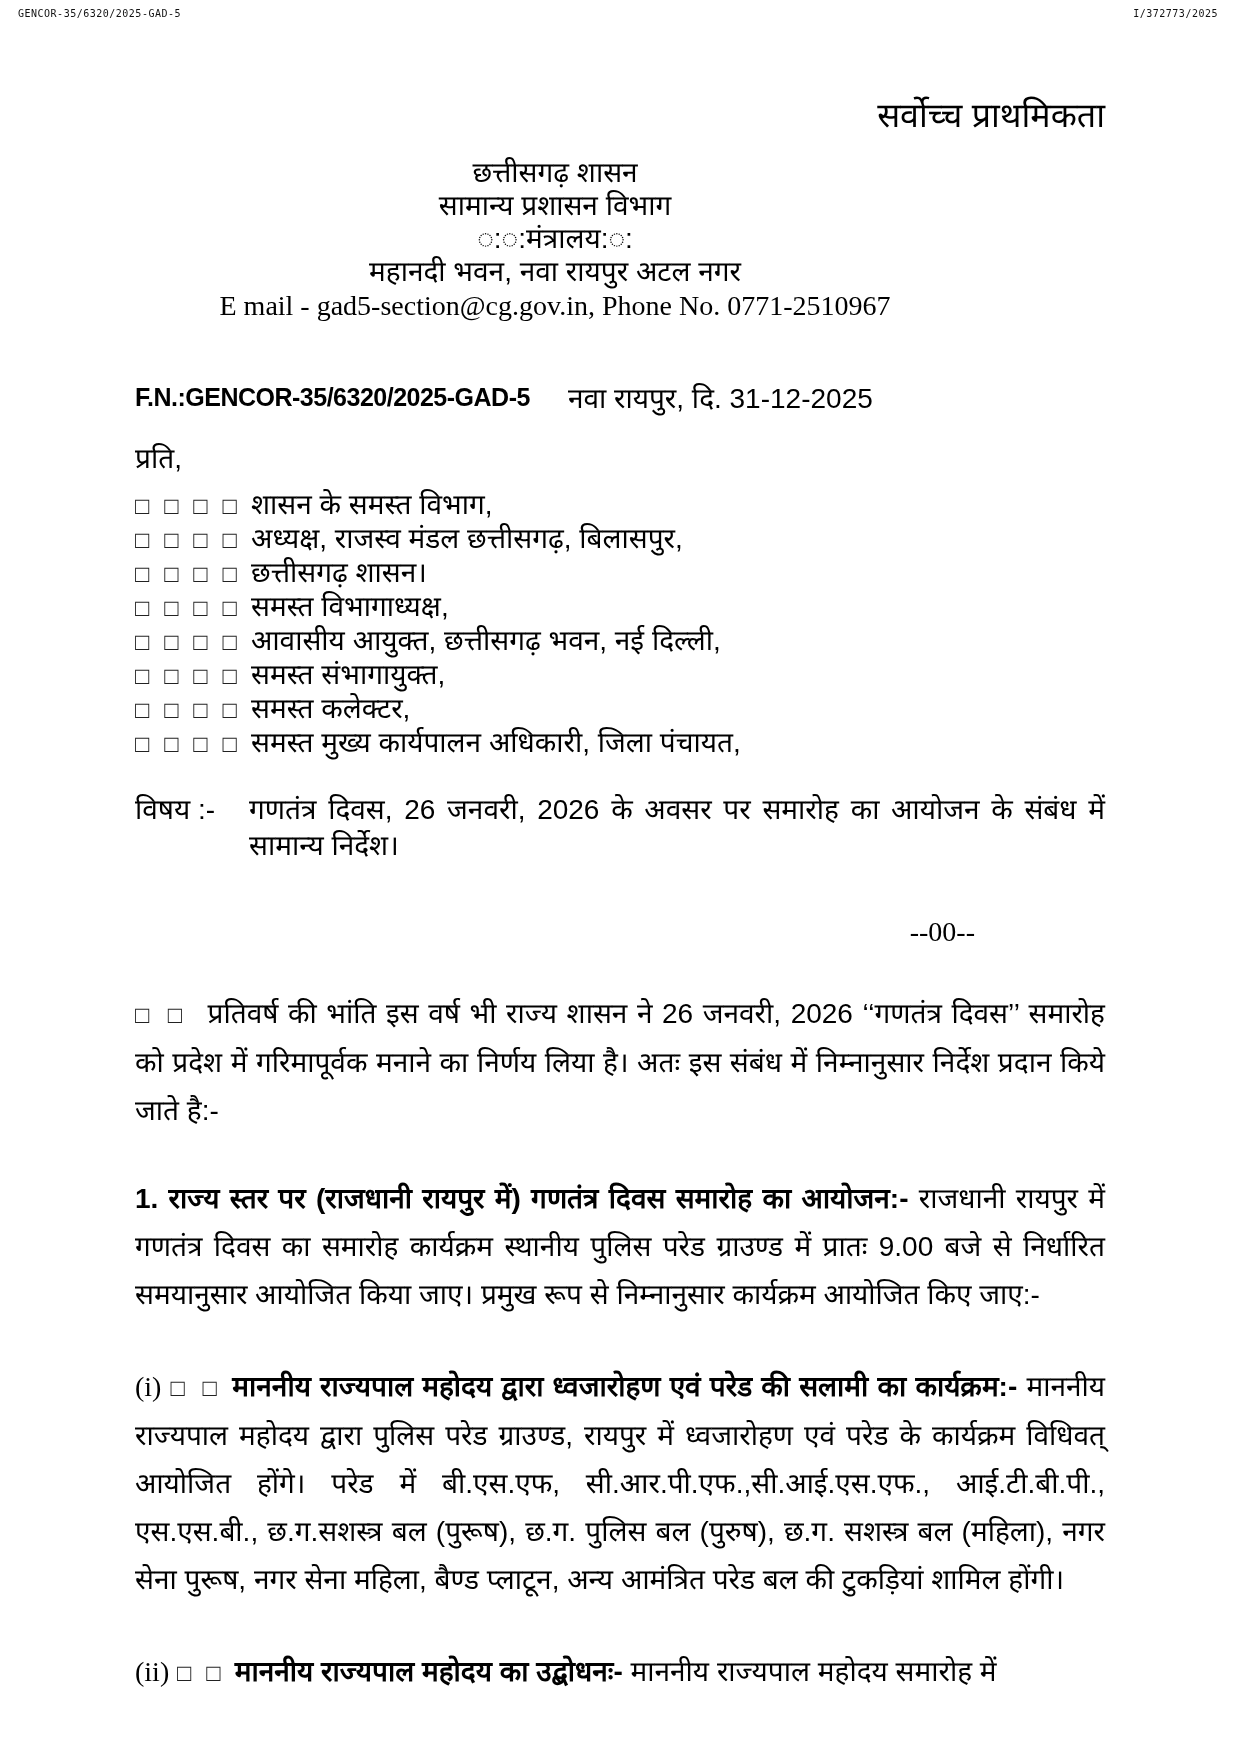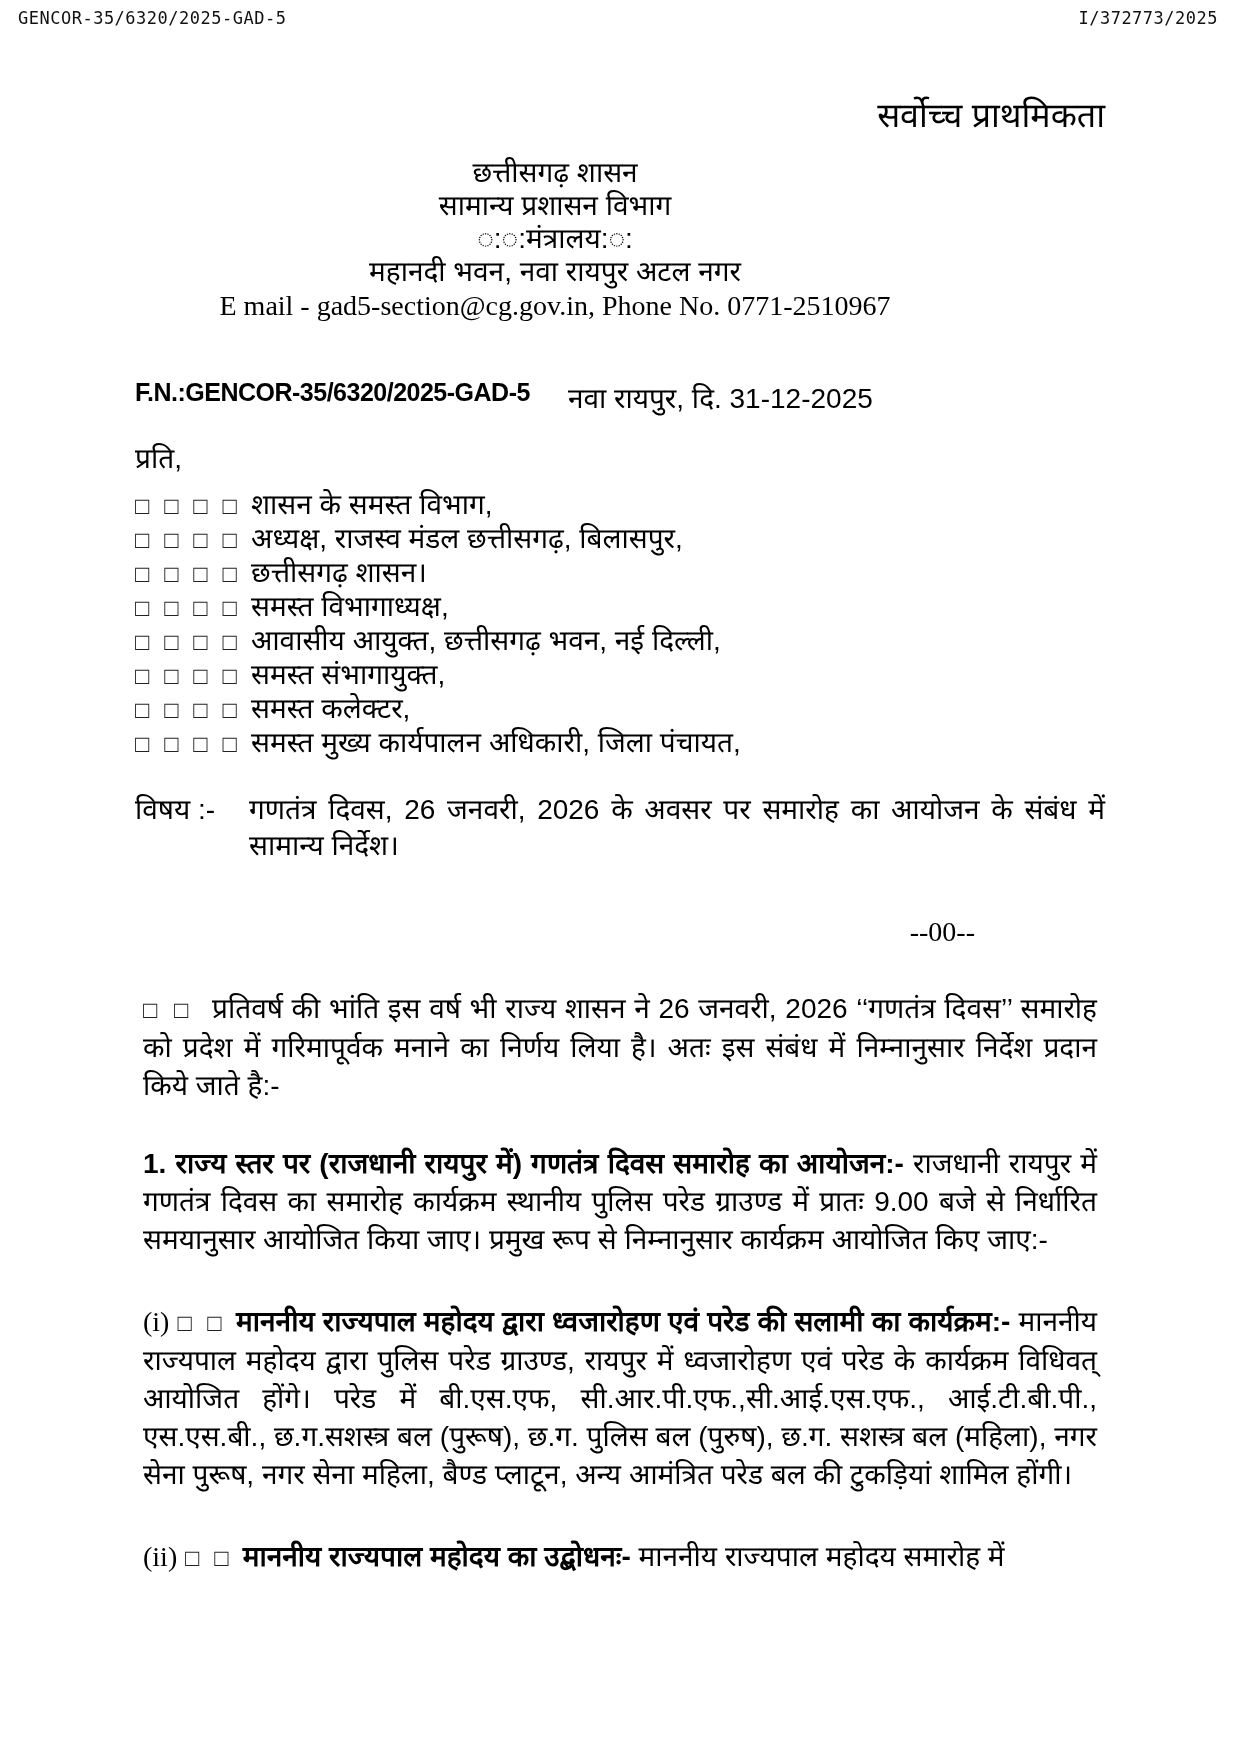--- a/index.html
+++ b/index.html
@@ -11,21 +11,21 @@
     color: #000000;
     font-family: "Liberation Sans", sans-serif;
     box-sizing: border-box;
     padding: 0 135px;
     overflow: hidden;
   }
   .corner-code {
     position: absolute;
     top: 8px;
     font-family: "DejaVu Sans Mono", monospace;
-    font-size: 17px;
+    font-size: 10px;
     letter-spacing: 0.5px;
     color: #111;
   }
   .corner-code.left  { left: 18px; }
   .corner-code.right { right: 22px; }
 
   .priority {
     margin-top: 100px;
     text-align: right;
     font-size: 34px;
@@ -40,21 +40,21 @@
     line-height: 33px;
   }
   .letterhead .contact {
     font-family: "Liberation Serif", serif;
     font-size: 28px;
     line-height: 36px;
   }
 
   .refline {
     display: flex;
-    align-items: flex-start;
+    align-items: center;
     margin-top: 54px;
     font-size: 28px;
   }
   .file-number {
     font-weight: bold;
     font-size: 25px;
     letter-spacing: -0.5px;
     white-space: nowrap;
   }
   .place-date {
@@ -98,23 +98,23 @@
 
   .separator {
     margin-top: 52px;
     margin-right: 130px;
     text-align: right;
     font-family: "Liberation Serif", serif;
     font-size: 28px;
   }
 
   p.body-text {
-    margin: 8px;
+    margin: 0;
     font-size: 28px;
-    line-height: 38px;
+    line-height: 48px;
     text-align: justify;
   }
   .mt-intro    { margin-top: 42px !important; }
   .mt-section  { margin-top: 40px !important; }
   .mt-item     { margin-top: 44px !important; }
   .serif { font-family: "Liberation Serif", serif; }
   strong { font-weight: bold; }
 </style>
 </head>
 <body>

